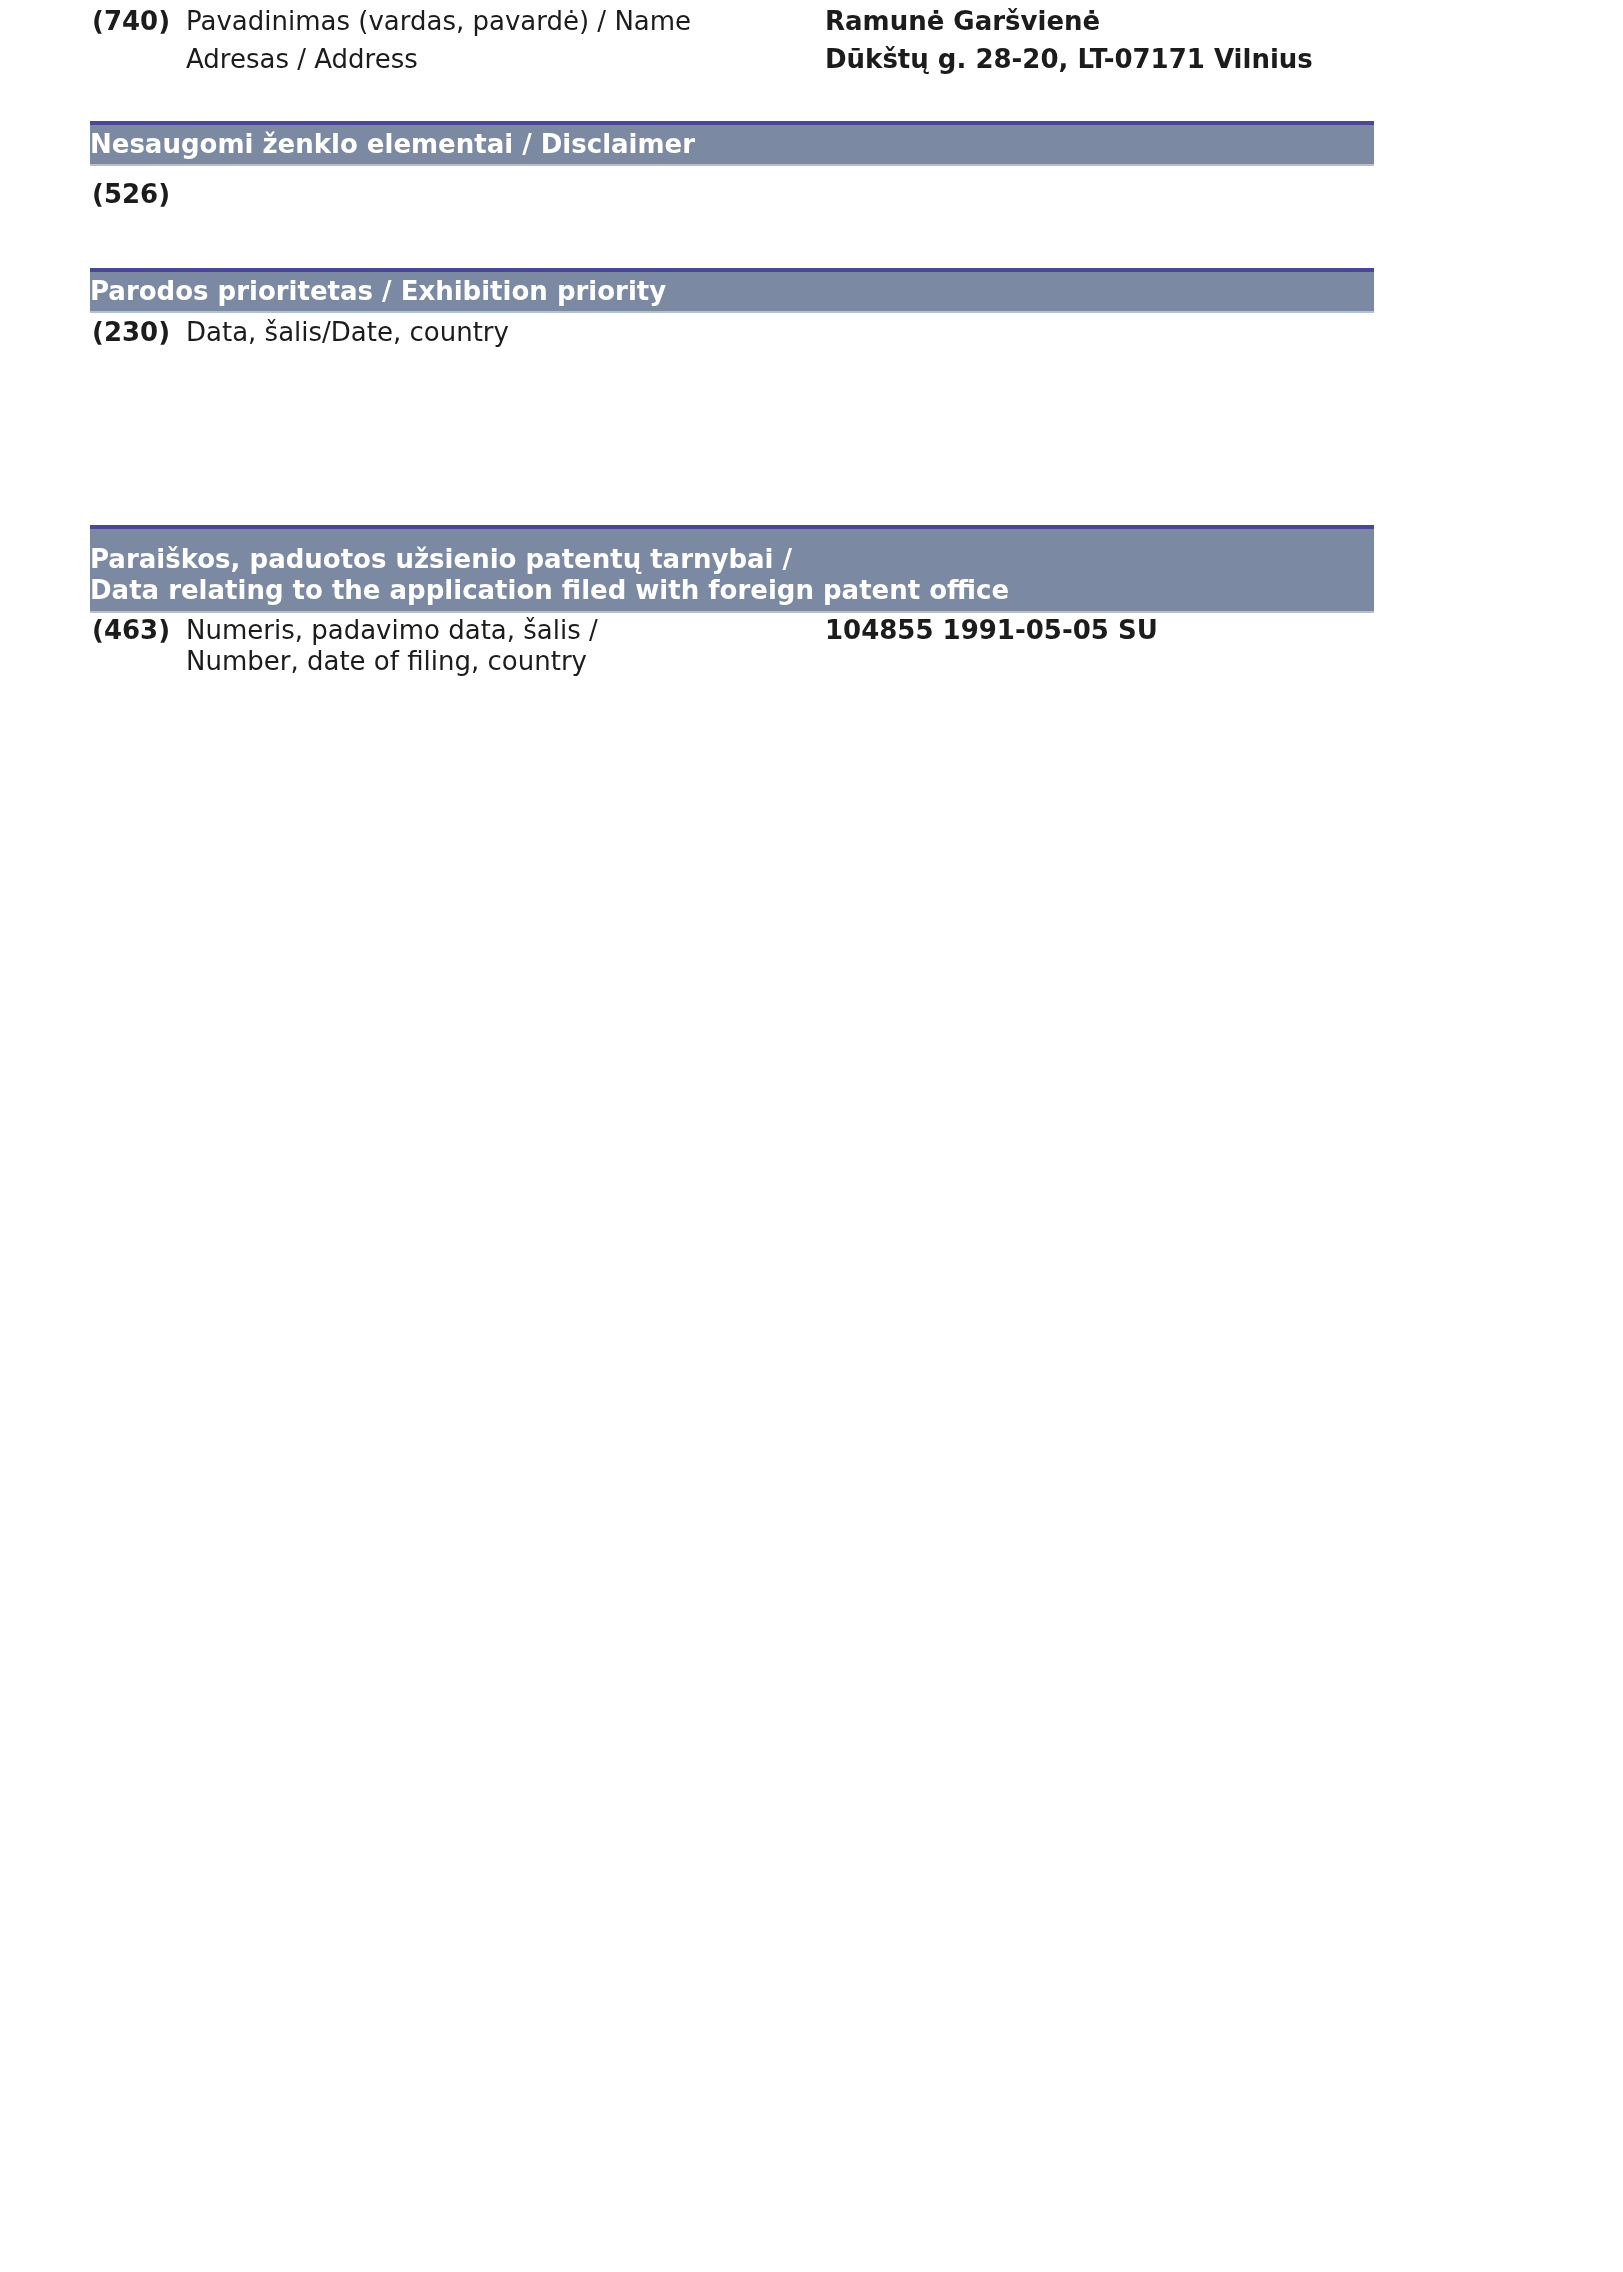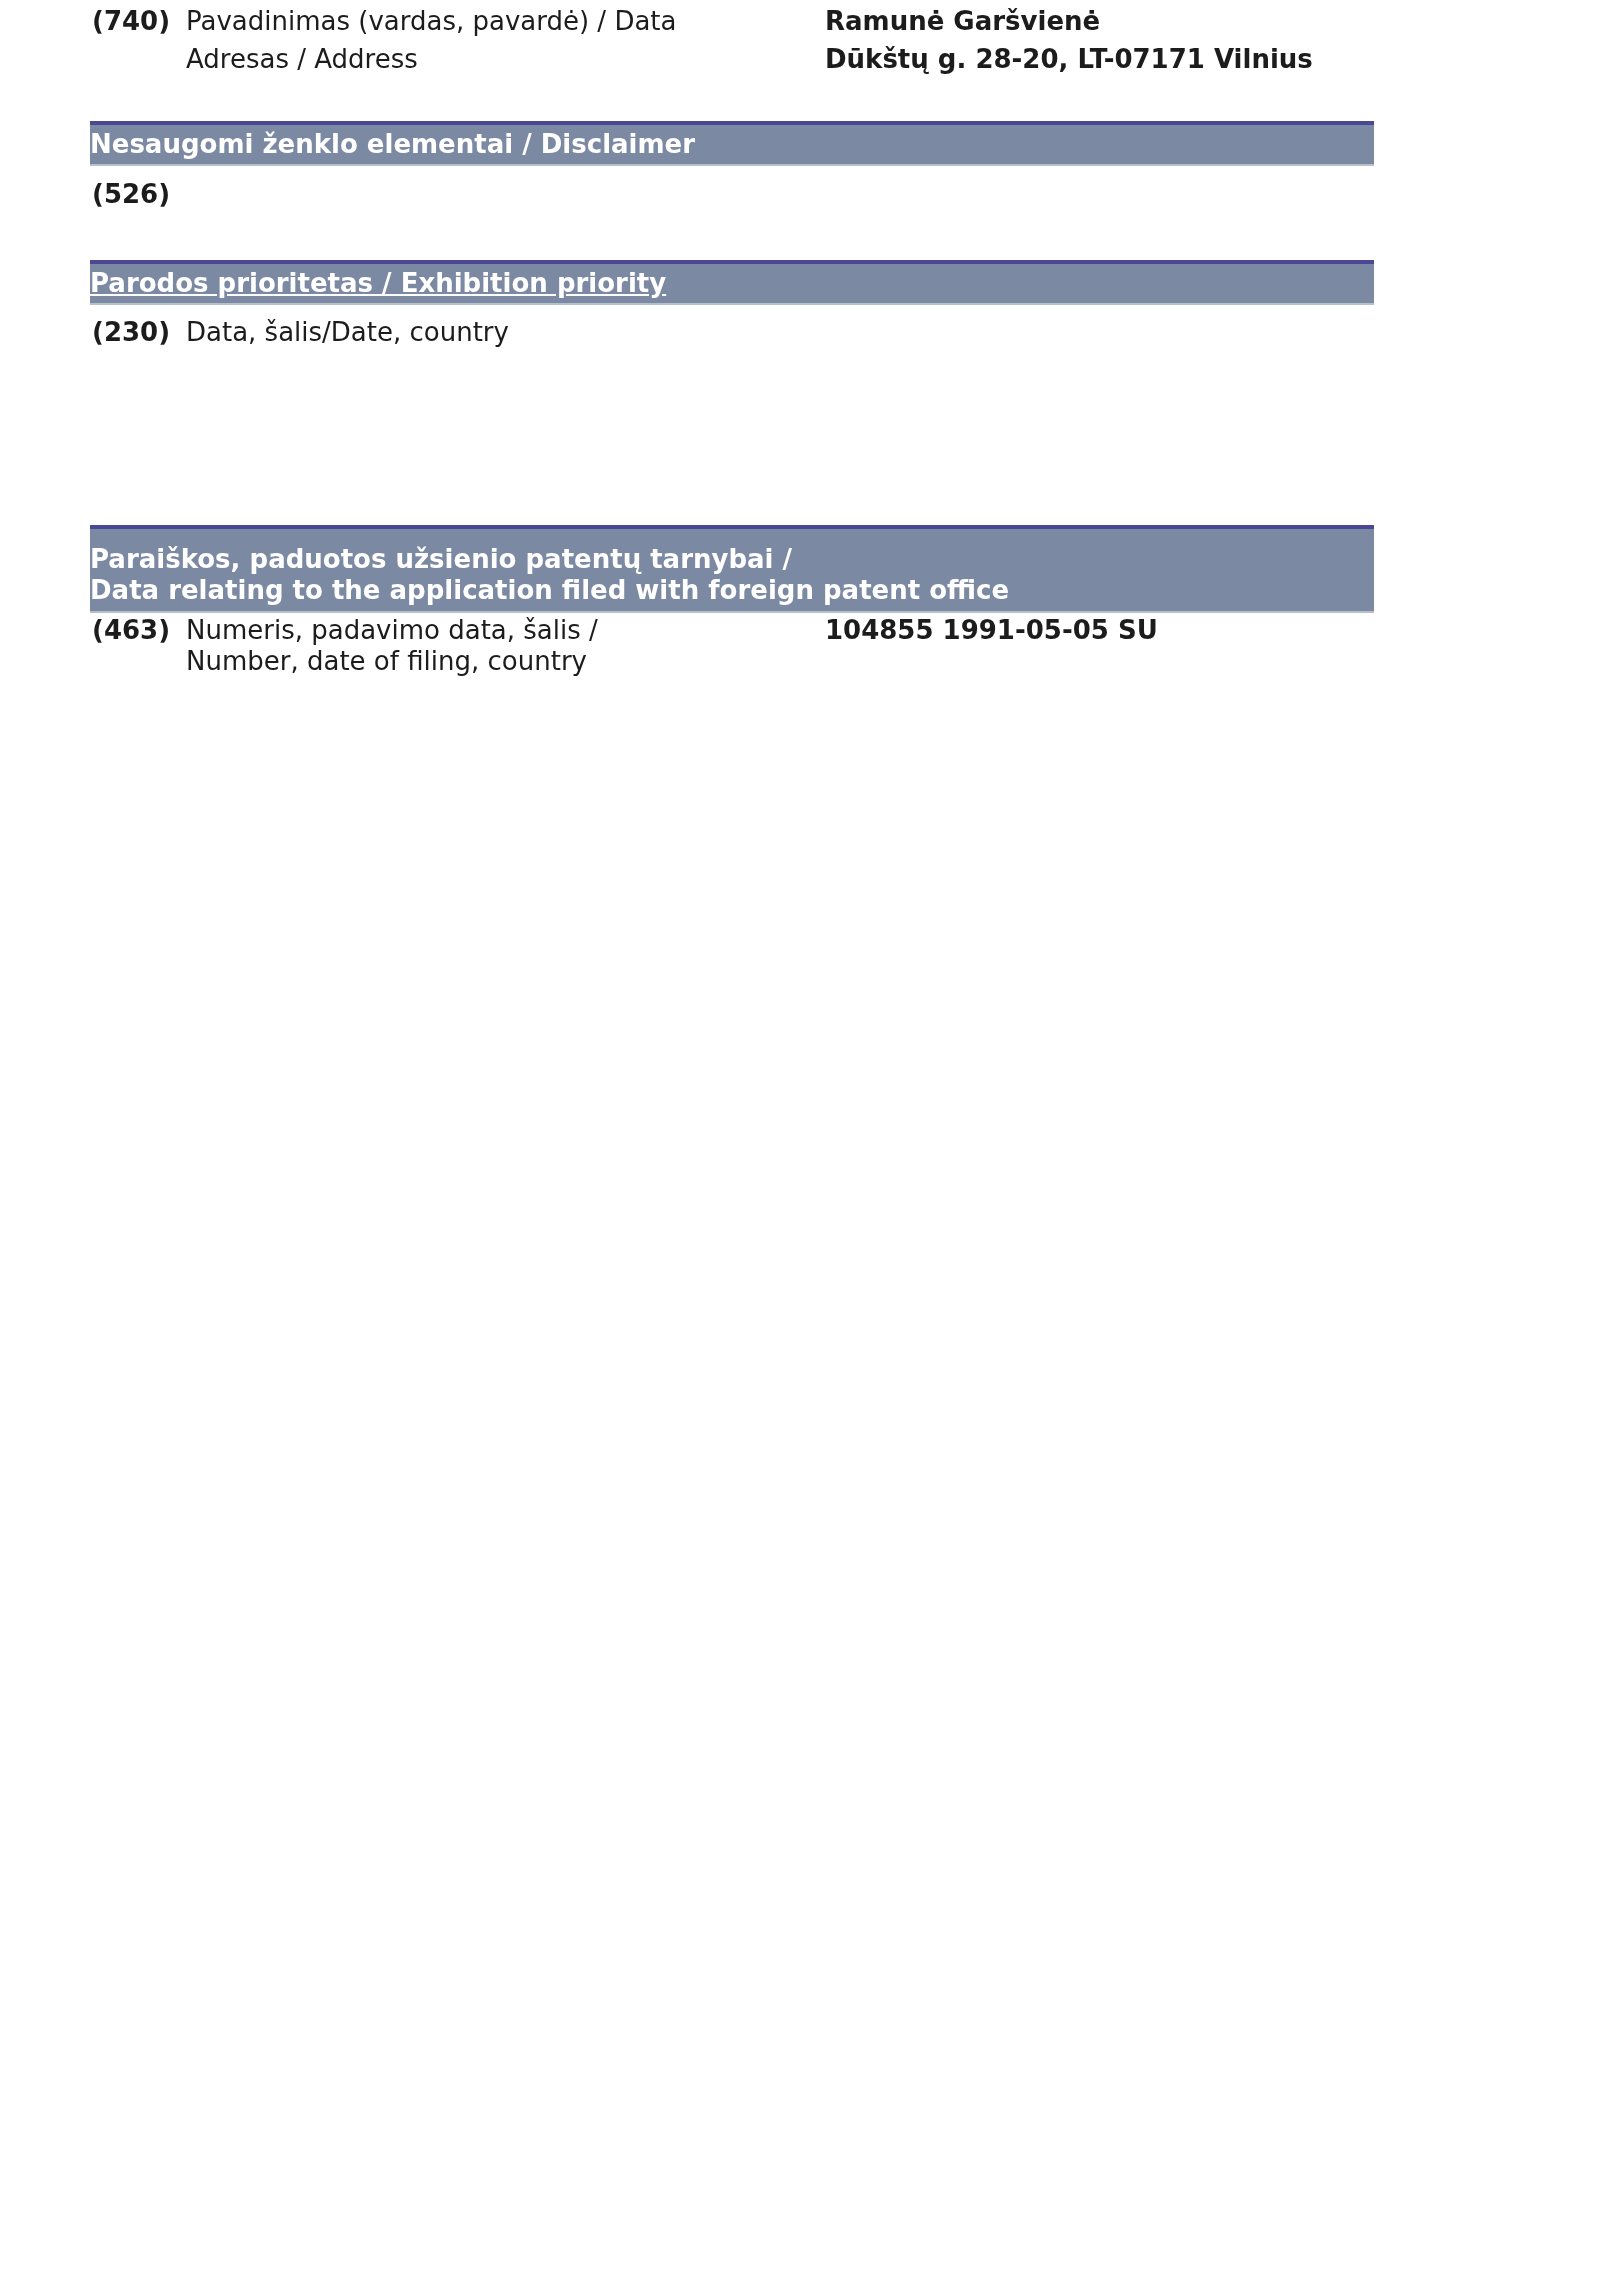--- a/index.html
+++ b/index.html
@@ -65,35 +65,35 @@
     line-height: 31px;
   }
   .bar-line {
     display: block;
   }
   
   #row-name        { top: 5.9px; }
   #row-address     { top: 44px; }
   #bar-disclaimer  { top: 121px; }
   #row-526         { top: 179px; }
-  #bar-exhibition  { top: 260px; text-decoration: underline; }
+  #bar-exhibition  { top: 268px; }
   #row-230         { top: 317px; }
   #bar-convention  { top: 392px; }
   #bar-foreign     { top: 525px; }
   #row-641-line1   { top: 615px; }
   #row-641-line2   { top: 646px; }
 </style>
 </head>
 <body>
 
 <div class="page">
 
   <div class="row" id="row-name">
     <span class="code">(740)</span>
-    <span class="label">Pavadinimas (vardas, pavardė) / Data</span>
+    <span class="label">Pavadinimas (vardas, pavardė) / Name</span>
     <span class="value">Ramunė Garšvienė</span>
   </div>
 
   <div class="row" id="row-address">
     <span class="label">Adresas / Address</span>
     <span class="value">Dūkštų g. 28-20, LT-07171 Vilnius</span>
   </div>
 
   <div class="bar single" id="bar-disclaimer">Nesaugomi ženklo elementai / Disclaimer</div>
 

